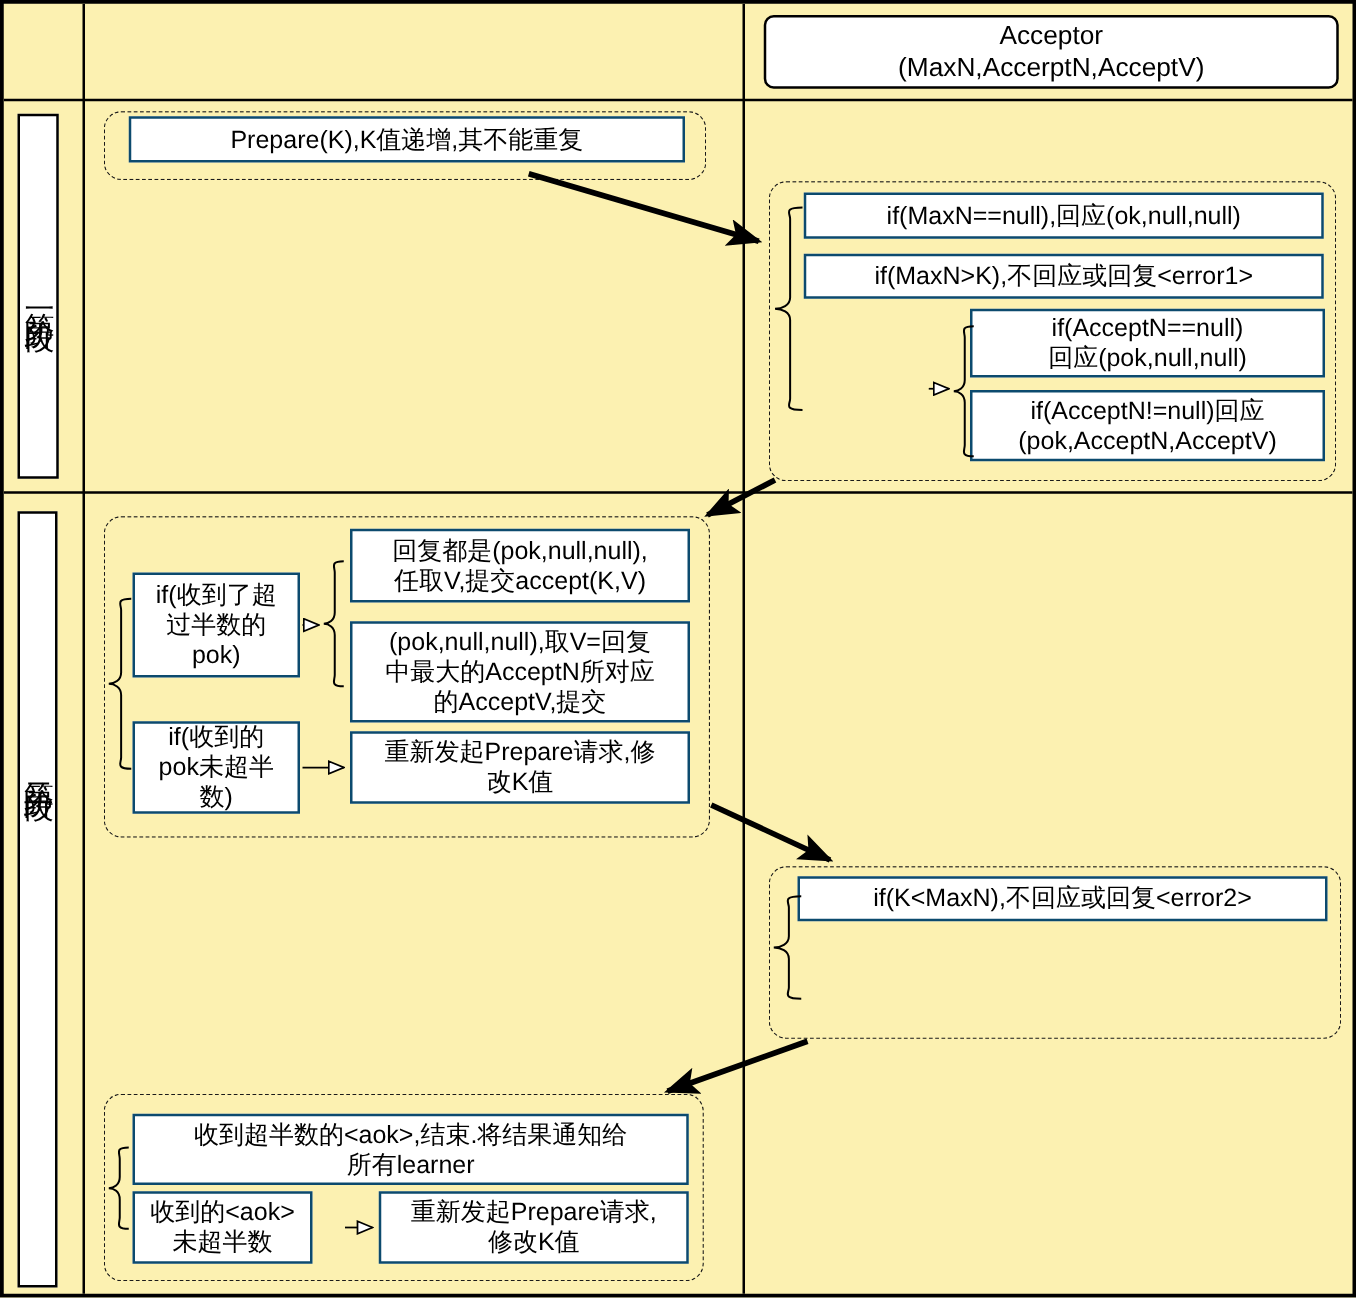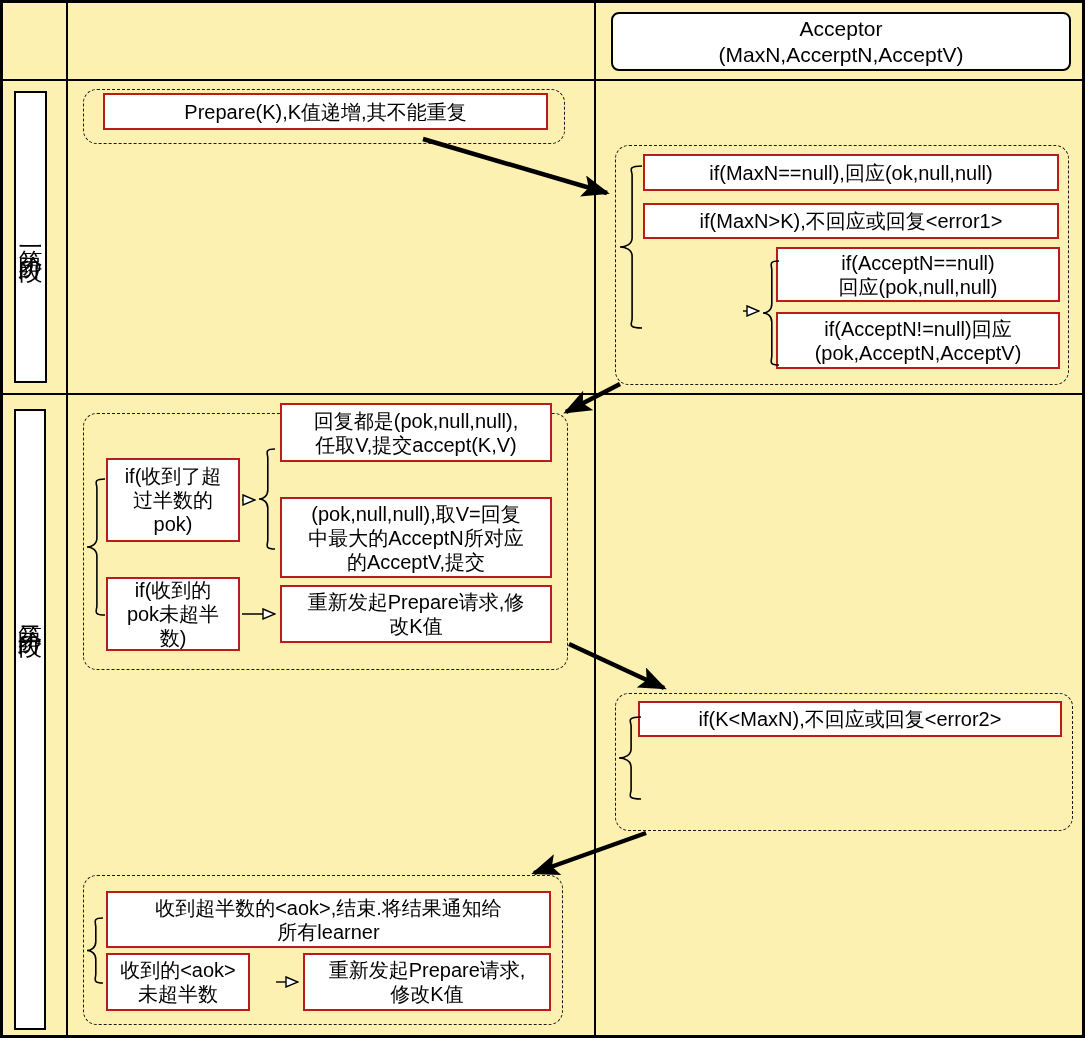--- a/index.html
+++ b/index.html
@@ -39,21 +39,21 @@
   }
   .dashed{
     position:absolute;
     border:1.5px dashed #1a1a1a;
     border-radius:14px;
     box-sizing:border-box;
   }
   .box{
     position:absolute;
     background:#fff;
-    border:2px solid #b91c1c;
+    border:2px solid #0c4a6e;
     box-sizing:border-box;
     display:flex;align-items:center;justify-content:center;
     text-align:center;
     font-size:20px;line-height:24px;
     white-space:pre-line;
   }
   svg.overlay{position:absolute;left:0;top:0;pointer-events:none;}
   .arrow-big{stroke:#000;stroke-width:4.5;}
   .arrow-small{stroke:#000;stroke-width:1.4;}
   .brace{stroke:#000;stroke-width:1.6;fill:none;}
@@ -100,21 +100,21 @@
     <span>if(AcceptN!=null)回应
 (pok,AcceptN,AcceptV)</span>
   </div>
 
   <div class="dashed" style="left:80px;top:410px;width:485px;height:257px;"></div>
   <div class="box" style="left:103px;top:455px;width:134px;height:84px;">
     <span>if(收到了超
 过半数的
 pok)</span>
   </div>
-  <div class="box" style="left:277px;top:400px;width:272px;height:59px;">
+  <div class="box" style="left:277px;top:420px;width:272px;height:59px;">
     <span>回复都是(pok,null,null),
 任取V,提交accept(K,V)</span>
   </div>
   <div class="box" style="left:277px;top:494px;width:272px;height:81px;">
     <span>(pok,null,null),取V=回复
 中最大的AcceptN所对应
 的AcceptV,提交</span>
   </div>
   <div class="box" style="left:103px;top:574px;width:134px;height:74px;">
     <span>if(收到的

